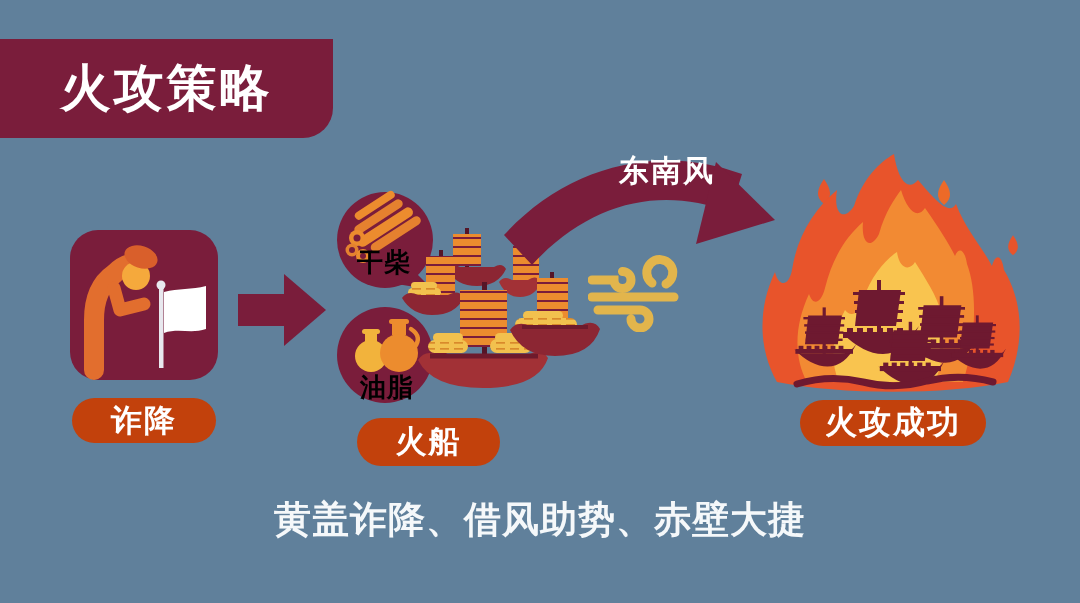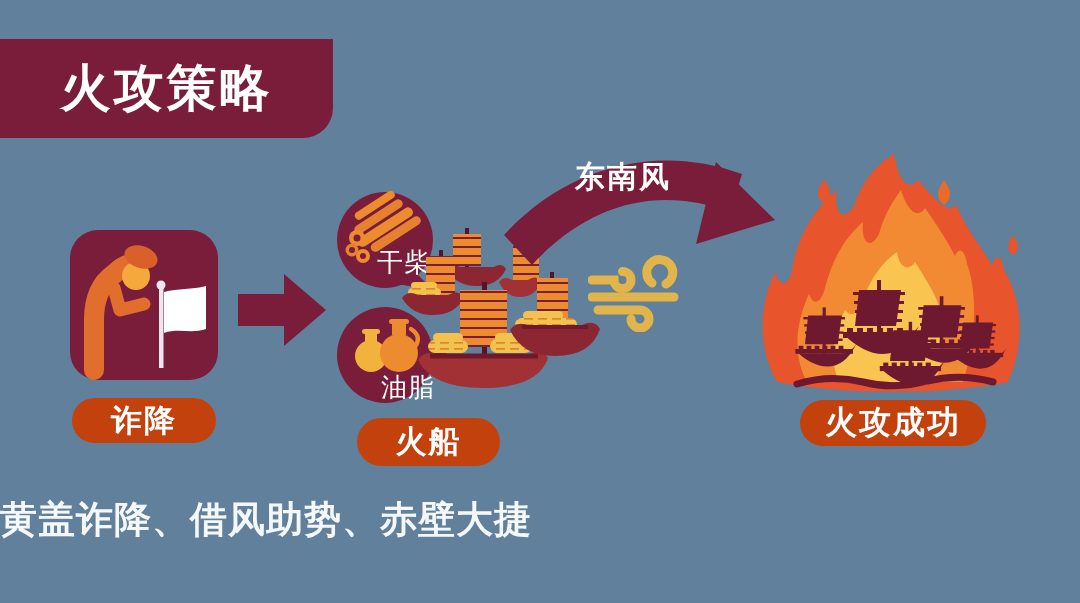--- a/index.html
+++ b/index.html
@@ -18,30 +18,30 @@
     background:#c2410c;border-radius:26px;display:flex;align-items:center;justify-content:center;
     color:#FFFFFF;font-weight:bold;font-size:31px;letter-spacing:2px;
   }
   .pill1{left:72px;top:398px;width:144px;height:45px;}
   .pill2{left:357px;top:400px;width:143px;height:48px;margin-top:18px;}
   .pill3{left:800px;top:400px;width:186px;height:46px;font-size:32px;}
   .surrender-box{
     left:70px;top:230px;width:148px;height:150px;background:#7A1D3B;border-radius:28px;
   }
   .badge-label{
-    color:#ffffff;font-weight:normal;font-size:26px;text-align:right;letter-spacing:1px;
+    color:#000000;font-weight:bold;font-size:26px;text-align:center;letter-spacing:1px;
   }
   .lbl1{left:337px;top:245px;width:94px;}
   .lbl2{left:339px;top:370px;width:96px;}
   .wind-label{
-    left:575px;top:157px;width:140px;text-align:left;color:#FFFFFF;
+    left:575px;top:151px;width:140px;text-align:right;color:#FFFFFF;
     font-weight:bold;font-size:30px;letter-spacing:2px;
   }
   .caption{
-    left:0;top:495px;width:1080px;color:#F5F8FA;
+    left:0;top:495px;width:1080px;text-align:center;color:#F5F8FA;
     font-weight:bold;font-size:37px;letter-spacing:1px;
   }
   svg{display:block;}
 </style>
 </head>
 <body>
 
 <div class="stage">
 
   <div class="abs banner">

